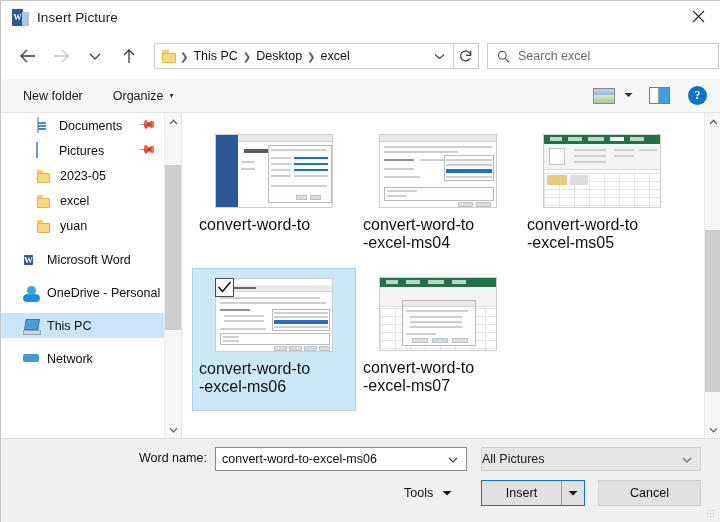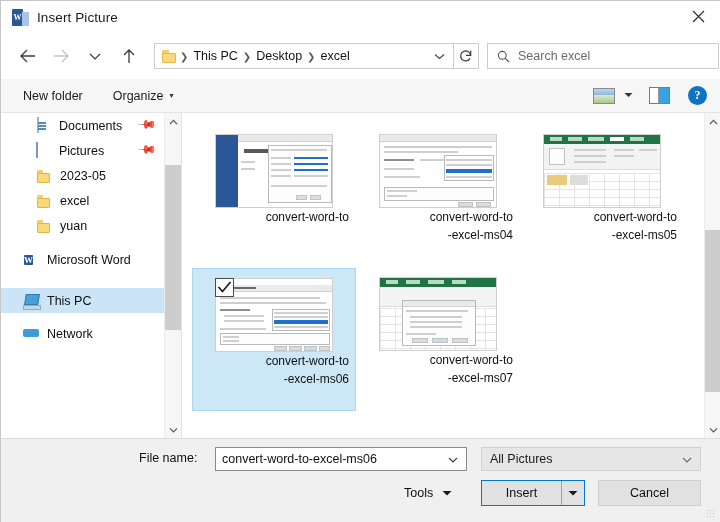--- a/index.html
+++ b/index.html
@@ -247,22 +247,22 @@
   .thumb {
     width: 118px; height: 74px; background: #fff;
     border: 1px solid #cfcfcf; position: relative; overflow: hidden;
   }
   .checkmark {
     position: absolute; left: 1px; top: 1px; width: 19px; height: 19px;
     background: #ffffff; border: 1px solid #4a4a4a; z-index: 5;
     display: flex; align-items: center; justify-content: center;
   }
   .fname {
-    font-size: 12px; color: #101010; text-align: right;
-    line-height: 18px; width: 150px;
+    font-size: 16px; color: #101010; text-align: left;
+    line-height: 18px; margin-top: 8px; width: 150px;
   }
 
   
   .th-titlebar { position: absolute; left: 0; top: 0; width: 100%; height: 7px;
      background: #eaeaea; border-bottom: 1px solid #d2d2d2; }
   .th-line { position: absolute; background: #cfcfcf; height: 2px; }
   .th-blue { background: #1e6fce; }
   .th-btn { position: absolute; height: 5px; background: #dcdcdc; border: 1px solid #c2c2c2; }
   .th-sidebar { position: absolute; left: 0; top: 0; width: 22px; height: 100%; background: #2b5797; }
   .th-ribbon-green { position: absolute; left:0; top: 0; width: 100%; height: 9px; background: #217346; }
@@ -297,21 +297,21 @@
     font-size: 12.5px; color: #101010;
   }
   .fn-input .val { margin-left: 6px; }
   .fn-input .cv { margin-left: auto; margin-right: 8px; font-size: 10px; color: #3a3a3a; }
   .ft-combo {
     position: absolute; left: 480px; top: 446px; width: 220px; height: 24px;
     background: #e6e6e6; border: 1px solid #d0d0d0;
     display: flex; align-items: center;
     font-size: 12.5px; color: #1a1a1a;
   }
-  .ft-combo .val { margin-left: 8px; }
+  .ft-combo .val { margin-left: 0; }
   .ft-combo .cv { margin-left: auto; margin-right: 8px; font-size: 10px; color: #5a5a5a; }
 
   .tools-btn {
     position: absolute; left: 403px; top: 479px; height: 26px;
     display: flex; align-items: center; font-size: 12.5px; color: #0f0f0f;
   }
   .tools-caret { font-size: 8px; margin-left: 9px; }
 
   .insert-group {
     position: absolute; left: 480px; top: 479px; width: 104px; height: 26px;
@@ -483,20 +483,24 @@
 
       <div style="height:9px"></div>
 
       <div class="nav-row">
         <span class="ni"><span class="ic-word">W</span></span>
         <span class="label">Microsoft Word</span>
       </div>
 
       <div style="height:8px"></div>
 
+      <div class="nav-row">
+        <span class="ni ic-onedrive"></span>
+        <span class="label">OneDrive - Personal</span>
+      </div>
 
       <div style="height:8px"></div>
 
       <div class="nav-row selected">
         <span class="ni ic-pc"></span>
         <span class="label">This PC</span>
       </div>
 
       <div style="height:8px"></div>
 
@@ -689,21 +693,21 @@
         <svg width="9" height="6" viewBox="0 0 9 6" aria-hidden="true">
             <path d="M1 1.4 L4.5 5 L8 1.4" stroke="#5a5a5a" stroke-width="1.2" fill="none"></path>
           </svg>
       </div>
     </div>
 
   </div>
 
   <div class="footer"></div>
 
-  <div class="fn-label">File name:</div>
+  <div class="fn-label">Word name:</div>
 
   <div class="fn-input">
     <span class="val">convert-word-to-excel-ms06</span>
     <span class="cv">
       <svg width="10" height="6" viewBox="0 0 10 6" aria-hidden="true">
           <path d="M1 1 L5 5 L9 1" stroke="#3a3a3a" stroke-width="1.1" fill="none"></path>
         </svg>
     </span>
   </div>
 

